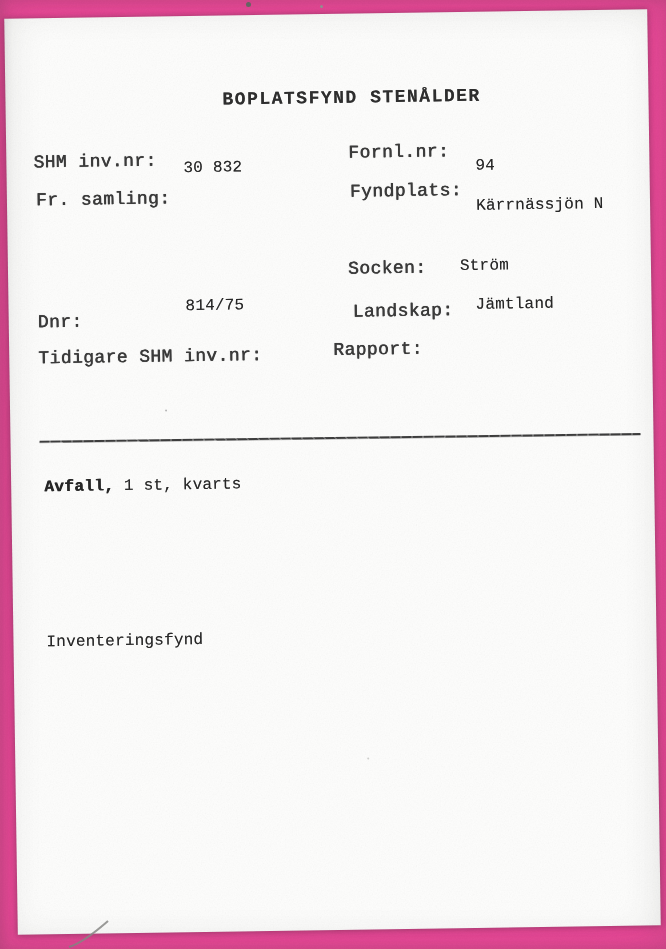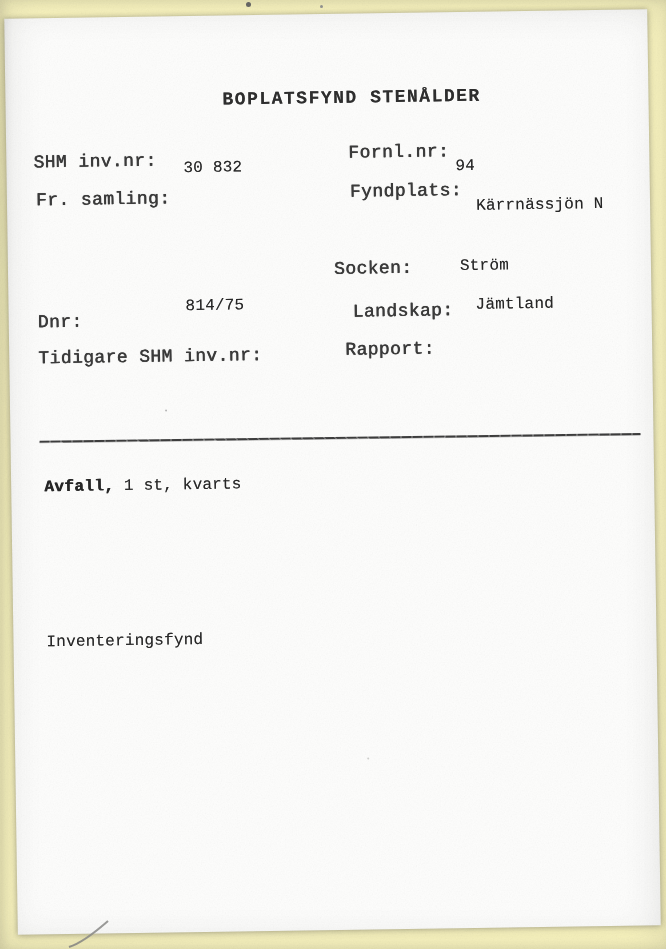--- a/index.html
+++ b/index.html
@@ -4,21 +4,21 @@
 <style>
   html,body{margin:0;padding:0;}
   body{
     width:666px;height:949px;
     background:#b0b0ae;
     font-family:"Liberation Mono","DejaVu Sans Mono",monospace;
     overflow:hidden;
   }
   .page{
     position:relative;width:666px;height:949px;
-    background:#fef9c3;
+    background:#ec4899;
     overflow:hidden;
   }
   .vignette{
     position:absolute;inset:0;pointer-events:none;z-index:5;
     box-shadow:inset 0 0 40px rgba(60,60,58,0.18), inset 4px 0 10px rgba(60,60,58,0.12);
   }
   .paper{
     position:absolute;left:11px;top:14px;width:643px;height:916px;
     background:#fdfdfc;
     transform:rotate(-0.85deg);
@@ -69,32 +69,32 @@
     <span class="t label" style="left:29px;top:172px">Fr. samling:</span>
     <span class="t value" style="left:177px;top:180px"></span>
 
     <span class="t value" style="left:177px;top:281px">814/75</span>
     <span class="t label" style="left:29px;top:294px">Dnr:</span>
 
     <span class="t label" style="left:29px;top:330px">Tidigare SHM inv.nr:</span>
     <span class="t value" style="left:280px;top:334px"></span>
 
     <span class="t label" style="left:342px;top:129px">Fornl.nr:</span>
-    <span class="t value" style="left:449px;top:145px">94</span>
+    <span class="t value" style="left:469px;top:145px">94</span>
 
     <span class="t label" style="left:343px;top:168px">Fyndplats:</span>
     <span class="t value" style="left:469px;top:185px">Kärrnässjön N</span>
 
-    <span class="t label" style="left:326px;top:245px">Socken:</span>
+    <span class="t label" style="left:340px;top:245px">Socken:</span>
     <span class="t value" style="left:452px;top:245px">Ström</span>
 
     <span class="t label" style="left:344px;top:288px">Landskap:</span>
     <span class="t value" style="left:467px;top:284px">Jämtland</span>
 
-    <span class="t label" style="left:336px;top:326px">Rapport:</span>
+    <span class="t label" style="left:324px;top:326px">Rapport:</span>
     <span class="t value" style="left:470px;top:330px"></span>
 
     <div class="divider"></div>
 
     <p class="t value" style="left:33px;top:460px;margin:0"><b>Avfall,</b><span> 1 st, kvarts</span></p>
 
     <p class="t value" style="left:33px;top:615px;margin:0">Inventeringsfynd</p>
 
     <span class="speck" style="left:155px;top:393px;width:2px;height:2px;background:#b9b9b9"></span>
     <span class="speck" style="left:352px;top:744px;width:2px;height:2px;background:#cfcfcd"></span>

